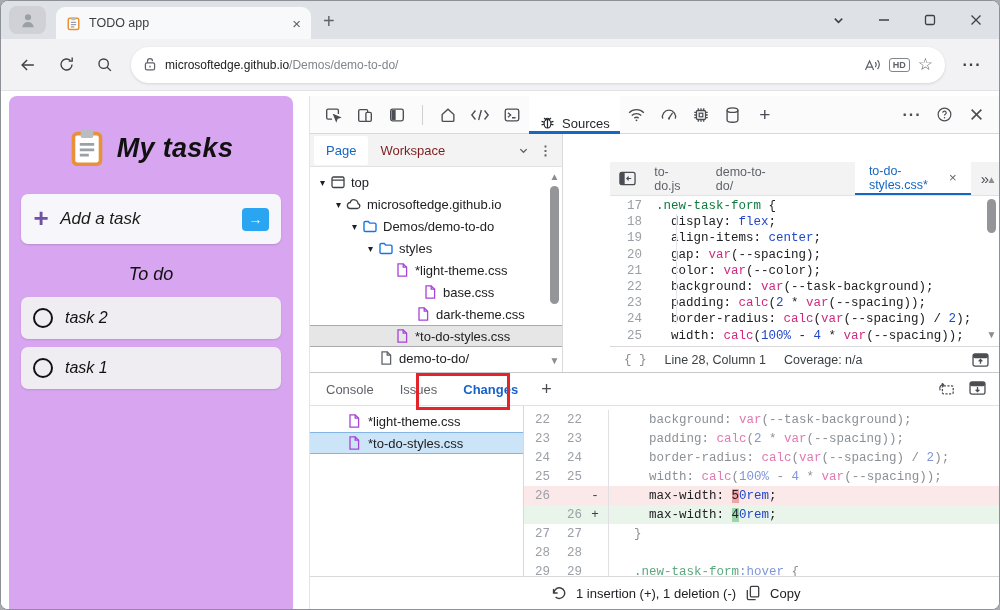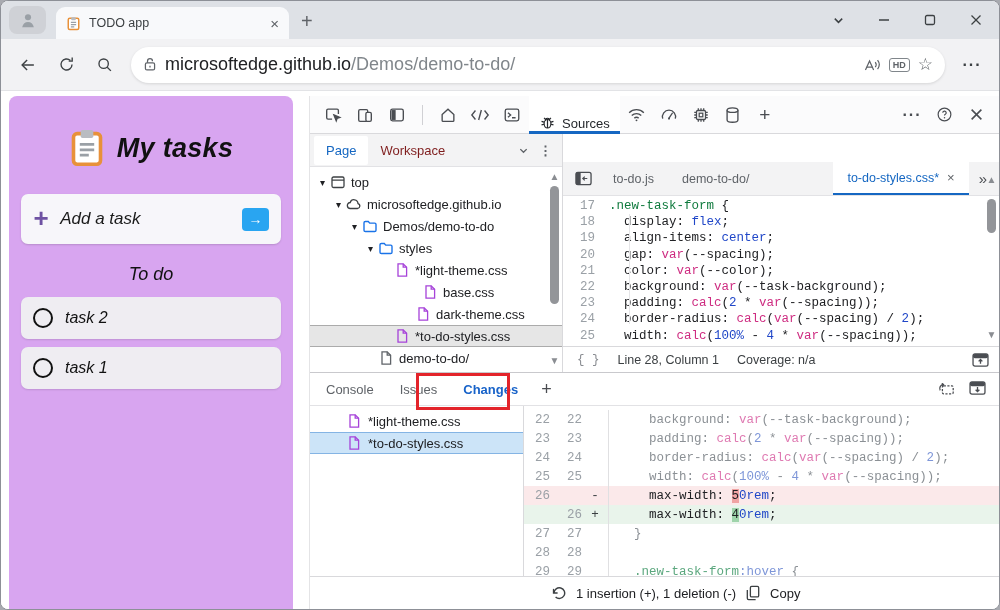--- a/index.html
+++ b/index.html
@@ -2,31 +2,31 @@
 <html><head>
 <meta charset="utf-8">
 <style>
   * { margin:0; padding:0; box-sizing:border-box; }
   html,body { width:1000px; height:610px; font-family:"Liberation Sans",sans-serif; background:#a8aab0; }
   .window { width:1000px; height:610px; border-radius:8px; overflow:hidden; background:#fff; border:1px solid #8d9097; display:flex; flex-direction:column; }
 
   
   .titlebar { height:38px; background:#dee1e6; display:flex; align-items:flex-end; position:relative; flex:none; }
   .profile-btn { position:absolute; left:8px; top:5px; width:37px; height:28px; background:#cfd1d6; border-radius:8px; display:flex; align-items:center; justify-content:center; }
-  .tab { margin-left:55px; width:233px; height:31px; background:#f8f9fb; border-radius:9px 9px 0 0; display:flex; align-items:center; padding:16px 10px; gap:8px; }
+  .tab { margin-left:55px; width:255px; height:31px; background:#f8f9fb; border-radius:9px 9px 0 0; display:flex; align-items:center; padding:16px 10px; gap:8px; }
   .tab-title { font-size:12.5px; color:#3c4043; flex:1; }
   .tab-close, .newtab-btn { color:#5f6368; font-size:15px; line-height:1; }
   .newtab-btn { margin-left:12px; margin-bottom:8px; font-size:20px; font-weight:300; }
   .win-controls { position:absolute; right:0; top:0; height:38px; display:flex; align-items:center; }
   .win-btn { width:46px; height:38px; display:flex; align-items:center; justify-content:center; color:#3c4043; font-size:14px; }
 
   .toolbar { height:52px; background:#f2f2f4; display:flex; align-items:center; padding:0 10px; gap:4px; flex:none; border-bottom:1px solid #e2e3e6; }
   .nav-btn { width:34px; height:34px; display:flex; align-items:center; justify-content:center; color:#3c4043; font-size:18px; }
   .addressbar { flex:1; height:36px; background:#fff; border-radius:18px; box-shadow:0 1px 3px rgba(0,0,0,.12); display:flex; align-items:center; padding:0 12px; gap:8px; margin:0 6px; }
-  .url { flex:1; font-size:18px; }
+  .url { flex:1; font-size:12px; }
   .url .host { color:#202124; } .url .path { color:#80868b; }
   .hd-badge { border:1.5px solid #80868b; border-radius:3px; color:#5f6368; font-size:9px; font-weight:bold; padding:1px 3px; }
   .icon-sm { display:flex; align-items:center; justify-content:center; }
   .star { font-size:17px; color:#5f6368; }
   .dots { color:#3c4043; font-size:16px; letter-spacing:1px; font-weight:bold; }
 
   
   .content { flex:1; display:flex; background:#fff; min-height:0; }
 
   
@@ -43,21 +43,21 @@
   .task-label { font-size:16px; color:#111; }
 
   
   .devtools { flex:1; margin-top:5px; display:flex; flex-direction:column; border-left:1px solid #e4e4e6; min-width:0; }
   .dt-toolbar { height:38px; background:#fbfbfc; border-bottom:1px solid #d9d9dc; display:flex; align-items:center; padding:0 8px; gap:2px; flex:none; }
   .dt-ibtn { width:30px; height:30px; display:flex; align-items:center; justify-content:center; color:#4a4d52; }
   .dt-sep { width:1px; height:20px; background:#d0d0d4; margin:0 8px; }
   .sources-tab { height:38px; display:flex; align-items:flex-end; gap:6px; padding:0 10px; background:#fff; border-bottom:3px solid #1567c2; color:#24272b; font-size:13px; }
   .dt-spacer { flex:1; }
 
-  .dt-main { height:238px; display:flex; flex:none; min-width:0; }
+  .dt-main { height:238px; display:flex; flex:none; min-width:0;gap:47px; }
   .dt-sidebar { width:253px; border-right:1px solid #d9d9dc; display:flex; flex-direction:column; flex:none; position:relative; }
   .side-tabs { height:33px; background:#f3f3f4; border-bottom:1px solid #e2e2e5; display:flex; align-items:center; padding:0 4px; }
   .side-tab { padding:7px 12px; font-size:13px; color:#7f1d1d; }
   .side-tab.active { background:#fff; color:#1567c2; border-radius:2px; }
   .side-tabs-right { margin-left:auto; display:flex; align-items:center; gap:10px; color:#5f6368; padding-right:6px; }
   .tree { flex:1; padding-top:4px; overflow:hidden; position:relative; }
   .tree-row { height:22px; display:flex; align-items:center; font-size:13px; color:#202124; white-space:nowrap; }
   .tree-row.selected { background:#e6e6e6; border-top:1px solid #ababab; border-bottom:1px solid #ababab; }
   .tw { width:13px; text-align:center; color:#202124; font-size:10px; flex:none; }
   .tree-ic { width:16px; height:16px; margin:0 5px 0 1px; flex:none; }

